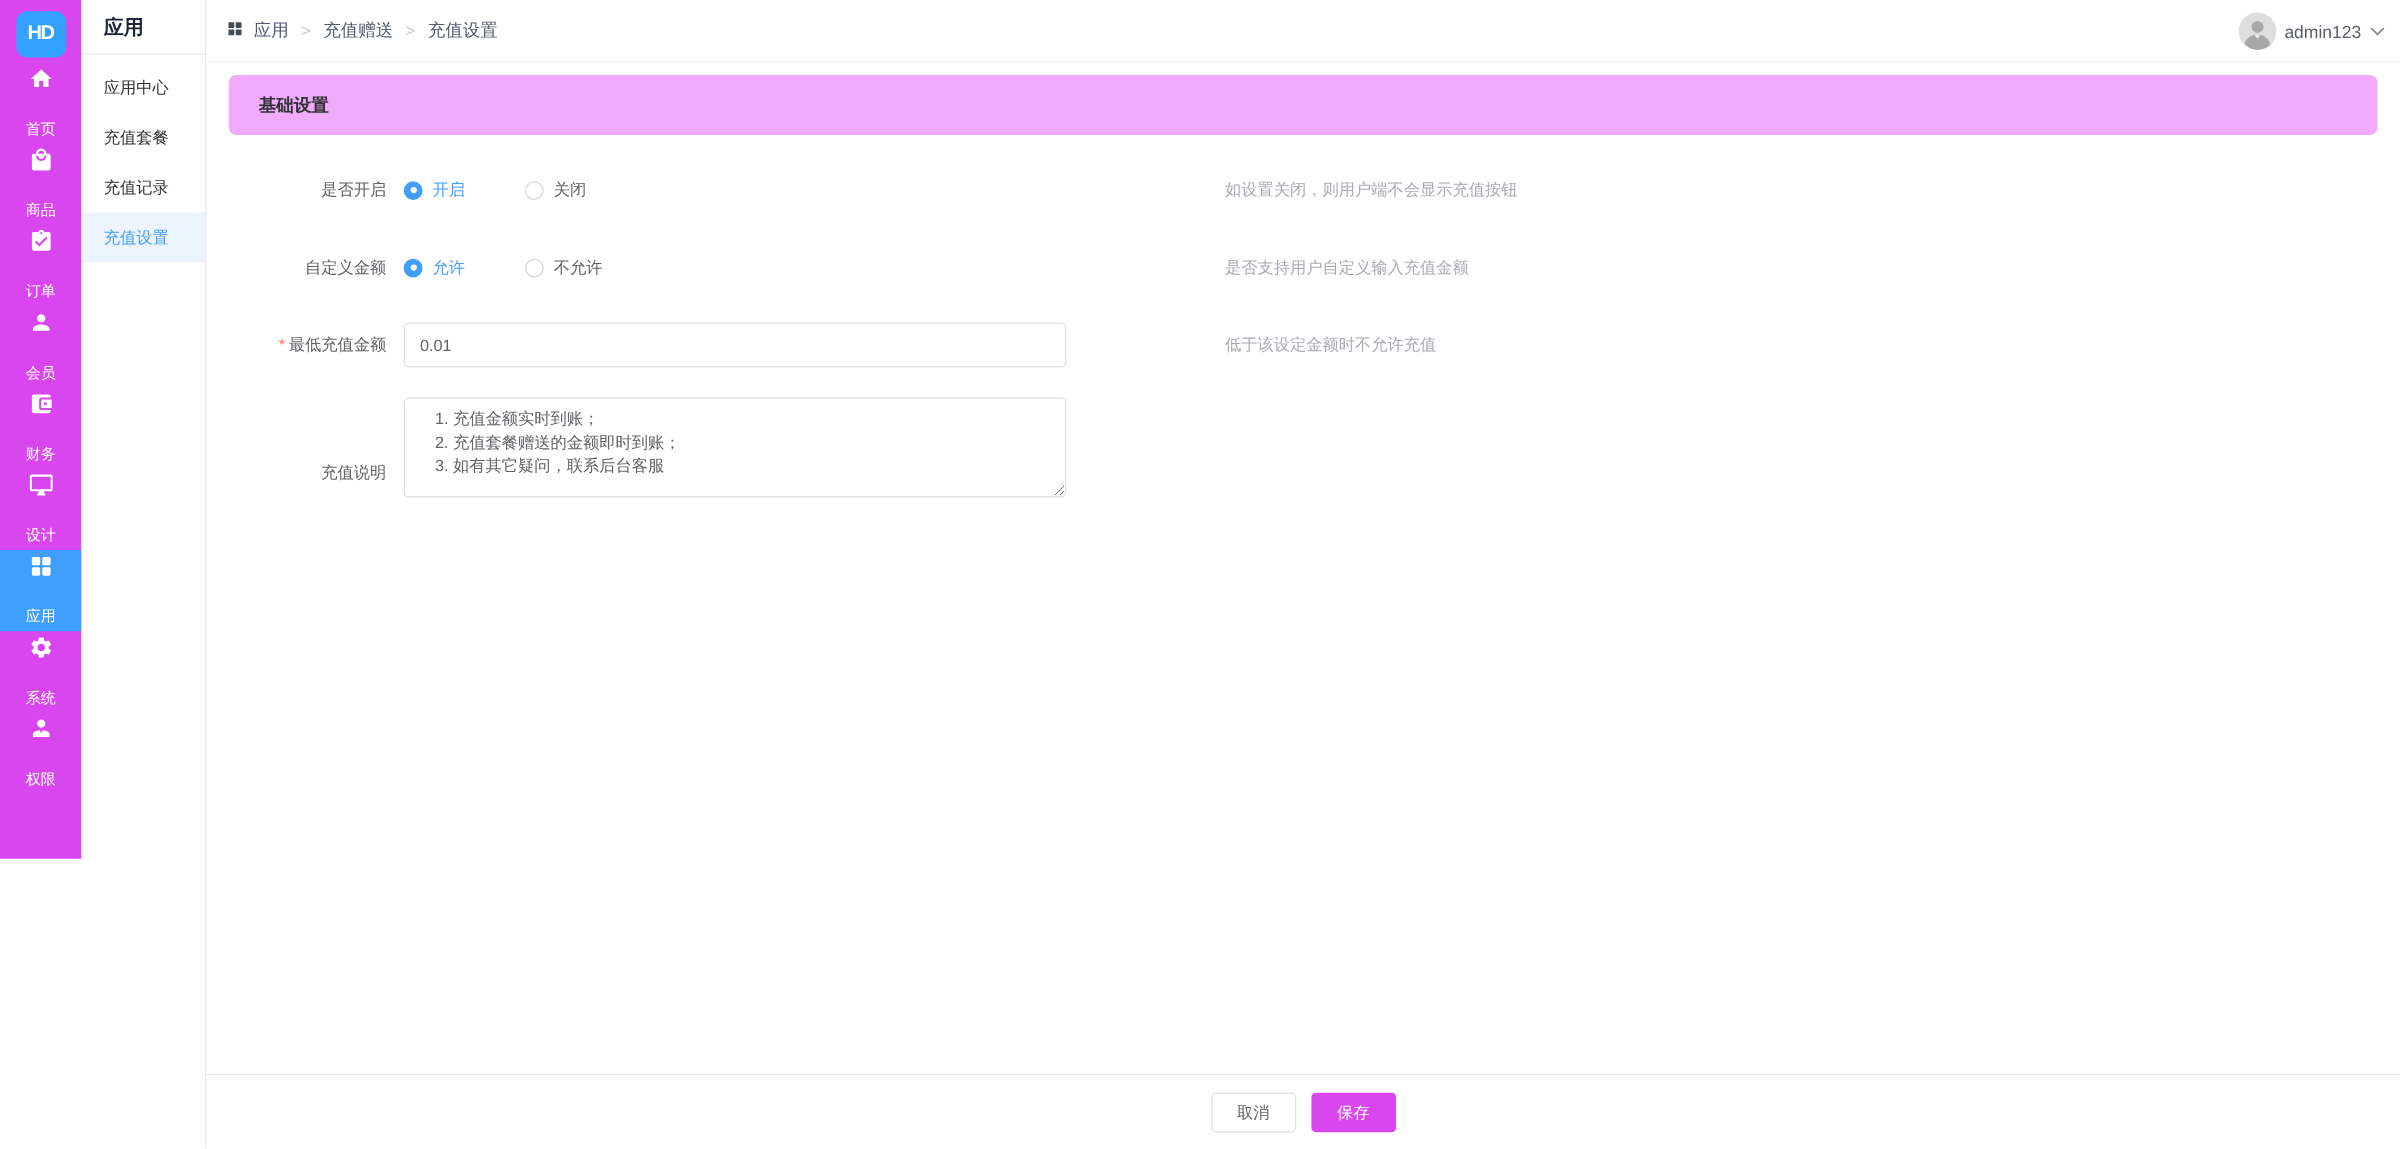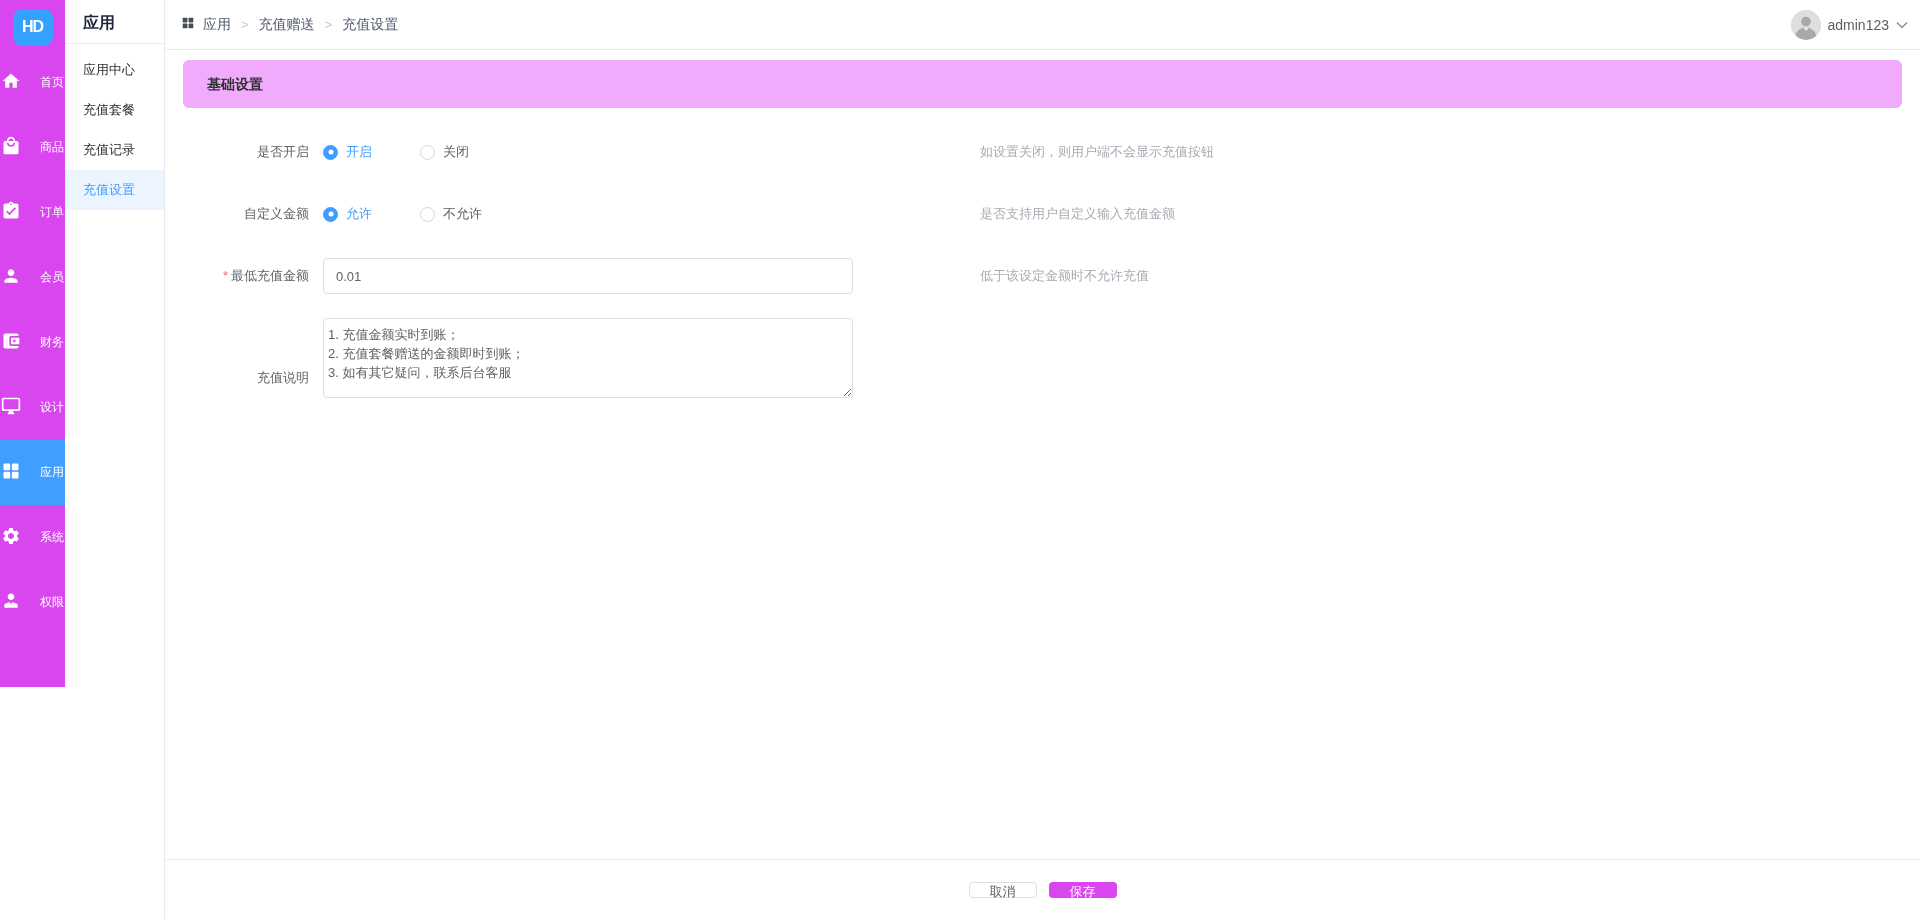--- a/index.html
+++ b/index.html
@@ -5,21 +5,21 @@
   * { margin:0; padding:0; box-sizing:border-box; }
   html,body { width:1920px; height:919px; overflow:hidden; background:#fff;
     font-family:"Liberation Sans","DejaVu Sans",sans-serif; }
 
   
   .rail { position:fixed; left:0; top:0; width:65px; height:687px; background:#d946ef; z-index:30; }
   .rail-logo { height:50px; display:flex; align-items:center; justify-content:center; padding-top:4px; cursor:pointer; }
   .logo-box { width:40px; height:37px; border-radius:9px; background:#35a1ff;
     display:flex; align-items:center; justify-content:center;
     color:#fff; font-weight:bold; font-size:16px; letter-spacing:-1px; }
-  .rail-item { height:65px; display:flex; flex-direction:row; align-items:center;
+  .rail-item { height:65px; display:flex; flex-direction:column; align-items:center;
     justify-content:center; gap:19px; color:#fff; font-size:12px; cursor:pointer; }
   .rail-item.active { background:#409eff; }
   .rail-item svg { width:20px; height:20px; fill:#ffffff; }
 
   
   .subnav { position:fixed; left:65px; top:0; width:100px; height:919px; background:#fff;
     border-right:1px solid #e7e9ee; z-index:20; }
   .subnav-title { height:44px; line-height:46px; padding-left:18px; font-size:16px; font-weight:bold;
     color:#1c2438; border-bottom:1px solid #ededf0; }
   .subnav-items { padding-top:6px; }
@@ -58,26 +58,26 @@
   .radio-dot { width:15px; height:15px; border-radius:50%; border:1px solid #d4d7de; background:#fff;
     margin-right:8px; position:relative; flex:none; }
   .radio.checked .radio-dot { background:#409eff; border-color:#409eff; }
   .radio.checked .radio-dot::after { content:""; position:absolute; left:50%; top:50%;
     transform:translate(-50%,-50%); width:5px; height:5px; border-radius:50%; background:#fff; }
   .radio.checked .radio-label { color:#409eff; }
 
   .text-input { width:530px; height:36px; border:1px solid #dcdfe6; border-radius:4px;
     padding:0 12px; font-size:13px; color:#606266; outline:none; font-family:inherit; }
   .textarea { width:530px; height:80px; border:1px solid #dcdfe6; border-radius:4px;
-    padding:6px 4px; font-size:13px; line-height:19px; color:#606266; resize:vertical;
+    padding:6px 24px; font-size:13px; line-height:19px; color:#606266; resize:vertical;
     outline:none; font-family:inherit; }
 
   .footer-bar { height:60px; flex:none; border-top:1px solid #e9e9ee; background:#fff;
     display:flex; align-items:center; justify-content:center; gap:12px; }
-  .btn { height:16px; padding:0 20px; border-radius:4px; font-size:13px; cursor:pointer;
+  .btn { height:32px; padding:0 20px; border-radius:4px; font-size:13px; cursor:pointer;
     border:1px solid transparent; font-family:inherit; }
   .btn-cancel { background:#fff; border-color:#dcdfe6; color:#606266; }
   .btn-save { background:#d946ef; color:#fff; }
 </style>
 </head>
 <body>
 
 <aside class="rail">
   <div class="rail-logo">
     <div class="logo-box">HD</div>

